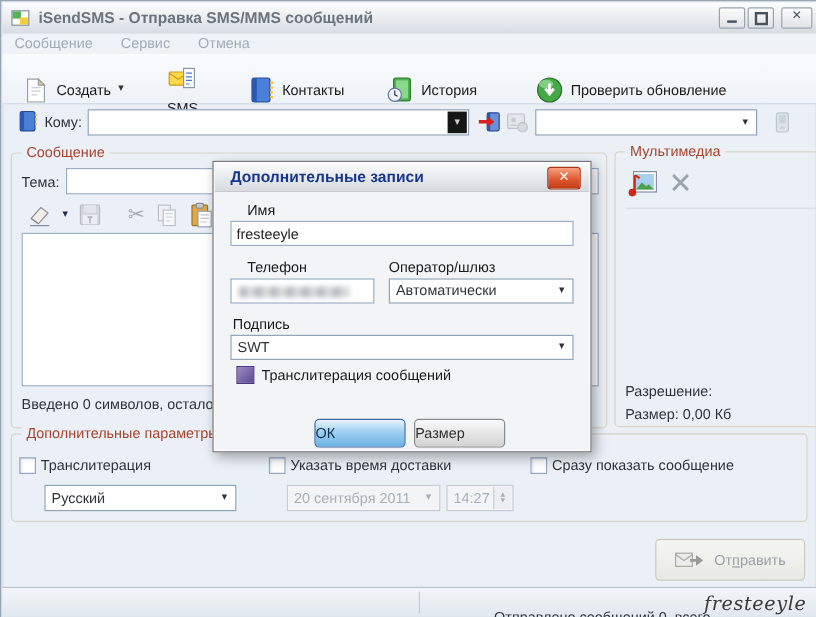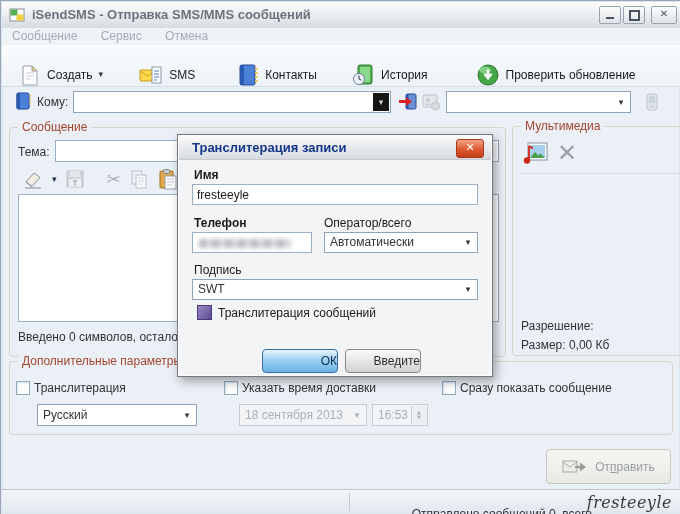--- a/index.html
+++ b/index.html
@@ -54,24 +54,24 @@
   
   .dialog{position:absolute;left:176px;top:133px;width:314px;height:241px;background:#f3f4f6;
           border:1px solid #75797e;box-shadow:3px 4px 10px rgba(0,0,0,.35), inset 0 0 0 1px #fdfdfd;z-index:10;}
   .dialog-title{position:absolute;left:1px;top:1px;right:1px;height:23px;
                 background:linear-gradient(#fbfbfb,#d6dadf);border-bottom:1px solid #c6cad0;}
   .dialog-title .txt{position:absolute;left:13px;top:4px;font-size:13px;font-weight:bold;color:#16368c;}
   .dlg-close{position:absolute;right:7px;top:3px;width:26px;height:17px;border:1px solid #a83a1c;border-radius:3px;
              background:linear-gradient(#f6a284,#dd5a30 55%,#c23e16);color:#fff;font-weight:bold;font-size:11px;
              text-align:center;line-height:16px;font-family:"DejaVu Sans",sans-serif;}
   .dlg-label{position:absolute;color:#1a1a1a;}
-  .bold{font-weight:bold;}
+  .bold{font-weight:normal;margin-left:12px;}
   .blurline{position:absolute;left:6px;top:6px;width:92px;height:9px;border-radius:2px;
             background:repeating-linear-gradient(90deg,#b9bcc2 0 7px,#d8dadd 7px 13px);filter:blur(2px);}
-  .btn-xp{position:absolute;height:24px;border-radius:4px;text-align:right;line-height:22px;box-sizing:border-box;}
+  .btn-xp{position:absolute;height:24px;border-radius:4px;text-align:left;line-height:22px;box-sizing:border-box;}
   .btn-ok{border:1px solid #3a6ea5;background:linear-gradient(#e8f4fd,#9fd0f2 45%,#6cb2e4);color:#0d3050;}
   .btn-cancel{border:1px solid #8a8a8a;background:linear-gradient(#fafafa,#d2d2d2);color:#303030;}
   .chk-purple{position:absolute;width:13px;height:13px;border:1px solid #4a3a80;
               background:linear-gradient(135deg,#9a8cc0,#5c4a96);}
   .send-btn{position:absolute;left:545px;top:448px;width:125px;height:35px;border:1px solid #c9c9c1;border-radius:4px;
             background:linear-gradient(#f5f5f2,#e9e9e4);color:#9aa0a6;display:flex;align-items:center;
             justify-content:center;gap:7px;box-sizing:border-box;}
   .u{text-decoration:underline;}
   .watermark{font-family:"DejaVu Serif",serif;font-style:italic;font-size:16px;color:#3a3a3a;letter-spacing:.5px;}
   .mm-x{font-family:"DejaVu Sans",sans-serif;font-size:24px;font-weight:bold;color:#9aa2aa;line-height:24px;}
@@ -112,21 +112,21 @@
       <span>
         <svg width="24" height="24" viewBox="0 0 24 24">
             <path d="M6 3h9l5 5v14H6z" fill="#fff" stroke="#98a0a8"></path>
             <path d="M15 3v5h5z" fill="#f2c968" stroke="#98a0a8"></path>
             <path d="M9 10h8M9 13h8M9 16h5" stroke="#c8d0d8"></path>
           </svg>
       </span>
       <span class="lbl">Создать</span>
       <span class="dd">▾</span>
     </div>
-    <div class="tbtn" style="margin-left:10px;">
+    <div class="tbtn" style="margin-left:10px;flex-direction:column;">
       <span>
         <svg width="24" height="24" viewBox="0 0 24 24">
             <rect x="1" y="7" width="15" height="11" rx="1" fill="#ffd84a" stroke="#c89a20"></rect>
             <path d="M1 8l7.5 5L16 8" stroke="#c89a20" fill="none"></path>
             <rect x="13" y="4" width="9" height="16" fill="#fff" stroke="#8898a8"></rect>
             <path d="M15 8h5M15 11h5M15 14h5M15 17h3" stroke="#4a78c8"></path>
           </svg>
       </span>
       <span class="lbl">SMS</span>
     </div>
@@ -274,27 +274,27 @@
     <span style="position:absolute;left:24px;top:19px;">Транслитерация</span>
     <div class="combo" style="left:27px;top:42px;width:160px;">
       <span class="val">Русский</span>
       <span class="btn btn-flat">
           <span class="dd">▾</span>
         </span>
     </div>
     <span class="checkbox" style="position:absolute;left:214px;top:19px;"></span>
     <span style="position:absolute;left:232px;top:19px;">Указать время доставки</span>
     <div class="combo disabled-field" style="left:229px;top:42px;width:128px;">
-      <span class="val" style="color:#a8b0b8;">18 сентября 2013</span>
+      <span class="val" style="color:#a8b0b8;">20 сентября 2011</span>
       <span class="btn btn-flat" style="color:#a8b0b8;">
           <span class="dd" style="color:#a8b0b8;">▾</span>
         </span>
     </div>
     <div class="combo disabled-field" style="left:362px;top:42px;width:56px;">
-      <span class="val" style="color:#a8b0b8;">16:53</span>
+      <span class="val" style="color:#a8b0b8;">14:27</span>
       <span class="spin">
         <span>▲</span>
         <span>▼</span>
       </span>
     </div>
     <span class="checkbox" style="position:absolute;left:432px;top:19px;"></span>
     <span style="position:absolute;left:450px;top:19px;">Сразу показать сообщение</span>
   </div>
 
   <div class="send-btn">
@@ -310,42 +310,42 @@
   </div>
 
   <div class="statusbar">
     <span class="divider"></span>
     <span style="position:absolute;right:88px;top:17px;color:#303438;">Отправлено сообщений 0, всего</span>
     <span class="watermark" style="position:absolute;right:8px;top:3px;">fresteeyle</span>
   </div>
 
   <div class="dialog">
     <div class="dialog-title">
-      <span class="txt">Транслитерация записи</span>
+      <span class="txt">Дополнительные записи</span>
       <span class="dlg-close"><span>✕</span></span>
     </div>
     <span class="dlg-label bold" style="left:16px;top:33px;">Имя</span>
     <input class="tinput" style="position: absolute; left: 14px; top: 49px; width: 286px; height: 21px;" value="fresteeyle">
     <span class="dlg-label bold" style="left:16px;top:81px;">Телефон</span>
-    <span class="dlg-label" style="left:146px;top:81px;">Оператор/всего</span>
+    <span class="dlg-label" style="left:146px;top:81px;">Оператор/шлюз</span>
     <div class="tinput" style="position:absolute;left:14px;top:97px;width:120px;height:21px;">
       <span class="blurline"></span>
     </div>
     <div class="combo" style="left:146px;top:97px;width:154px;height:21px;">
       <span class="val" style="top:2px;">Автоматически</span>
       <span class="btn btn-flat">
           <span class="dd">▾</span>
         </span>
     </div>
     <span class="dlg-label" style="left:16px;top:128px;">Подпись</span>
     <div class="combo" style="left:14px;top:144px;width:286px;height:21px;">
       <span class="val" style="top:2px;">SWT</span>
       <span class="btn btn-flat">
           <span class="dd">▾</span>
         </span>
     </div>
     <span class="chk-purple" style="left:19px;top:170px;"></span>
     <span class="dlg-label" style="left:40px;top:171px;">Транслитерация сообщений</span>
     <div class="btn-xp btn-ok" style="left:84px;top:214px;width:76px;">ОК</div>
-    <div class="btn-xp btn-cancel" style="left:167px;top:214px;width:76px;">Введите</div>
+    <div class="btn-xp btn-cancel" style="left:167px;top:214px;width:76px;">Размер</div>
   </div>
 
 </div>
 
 </body></html>

